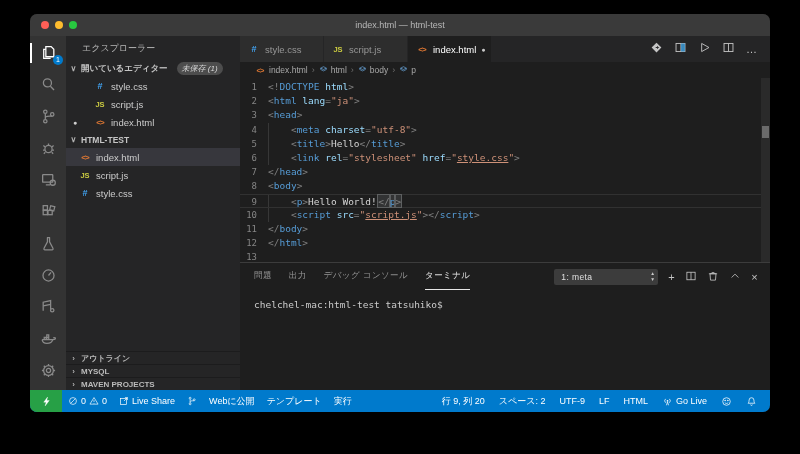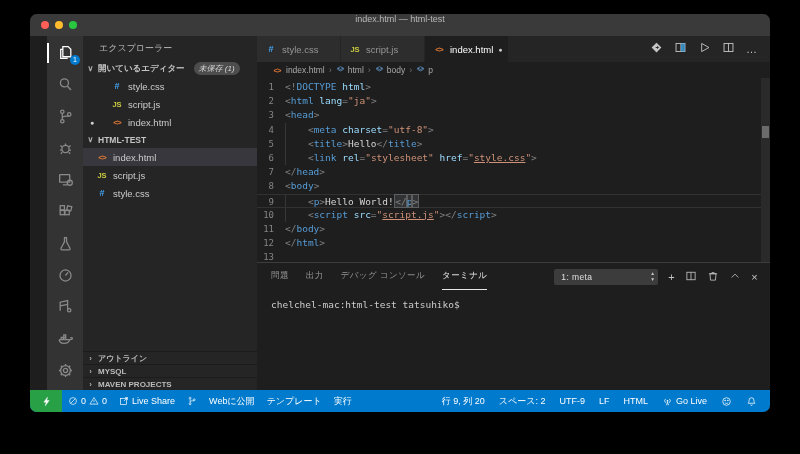--- a/index.html
+++ b/index.html
@@ -6,27 +6,27 @@
   html,body { width:800px; height:454px; background:#000; overflow:hidden;
     font-family:"Liberation Sans", sans-serif; }
   .stage { position:relative; width:800px; height:454px; background:#000; }
 
   .window { position:absolute; left:30px; top:14px; width:740px; height:398px;
     background:#1e1e1e; border-radius:7px; overflow:hidden; display:flex; flex-direction:column;
     box-shadow:0 8px 24px rgba(0,0,0,.7); }
 
   
   .titlebar { height:22px; background:#3a3a3a; position:relative; flex:none;
-    display:flex; align-items:flex-start; justify-content:center; }
+    display:flex; align-items:center; justify-content:center; }
   .titlebar .title { font-size:9px; color:#b8b8b8; }
   .lights { position:absolute; left:11px; top:7px; display:flex; gap:6px; }
   .light { width:8px; height:8px; border-radius:50%; }
   .light.red{background:#ff5f57}.light.yellow{background:#febc2e}.light.green{background:#28c840}
 
-  .main { flex:1; display:flex; min-height:0;padding-left:17px; }
+  .main { flex:1; display:flex; min-height:0; }
 
   
   .activitybar { width:36px; background:#333333; flex:none; display:flex; flex-direction:column;
     align-items:center; padding-top:7px; gap:12px; }
   .ab-item { width:26px; height:22px; display:flex; align-items:center; justify-content:center;
     position:relative; color:#8a8a8a; }
   .ab-item.active { color:#fff; }
   .ab-item.active::before { content:""; position:absolute; left:-5px; top:0; bottom:0;
     border-left:2px solid #fff; }
   .ab-item svg { stroke:currentColor; fill:none; stroke-width:1.2; }

